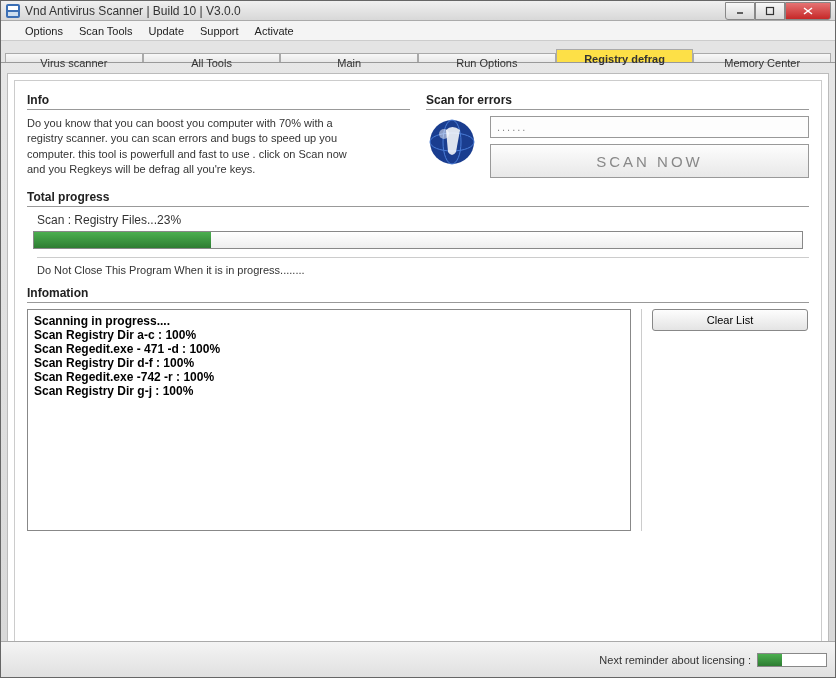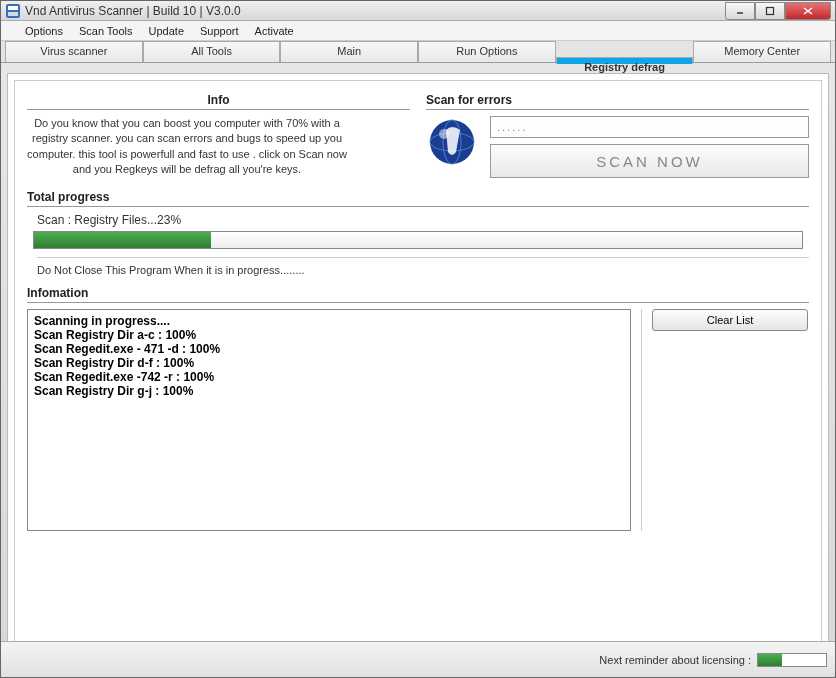--- a/index.html
+++ b/index.html
@@ -9,28 +9,28 @@
 .titlebar-icon { width: 16px; height: 16px; margin-right: 4px; }
 .titlebar-text { flex: 1; font-size: 12px; color: #333; }
 .winbtns { display: flex; gap: 0; }
 .winbtn { width: 30px; height: 18px; border: 1px solid #888; background: linear-gradient(#f8f8f8,#d8d8d8); display: flex; align-items: center; justify-content: center; font-size: 10px; }
 .winbtn.min { border-radius: 0 0 0 3px; }
 .winbtn.max { }
 .winbtn.close { background: linear-gradient(#e57373,#c62828); color: #fff; border-radius: 0 0 3px 0; width: 46px; }
 .menubar { height: 20px; background: #f4f4f4; display: flex; align-items: center; padding: 0 16px; border-bottom: 1px solid #ccc; }
 .menuitem { padding: 2px 8px; color: #222; font-size: 11px; cursor: default; }
 .tabstrip { height: 22px; display: flex; background: #e4e4e4; border-bottom: 1px solid #999; padding: 0 4px; gap: 0; }
-.tab { flex: 1; text-align: center; font-size: 11px; padding: 3px 0; background: linear-gradient(#f8f8f8,#e8e8e8); border: 1px solid #aaa; border-bottom: none; margin-top: 0; color: #333; cursor: default; }
-.tab.active { background: #0ea5e9; font-weight: bold; margin-top: 16px; }
+.tab { flex: 1; text-align: center; font-size: 11px; padding: 3px 0; background: linear-gradient(#f8f8f8,#e8e8e8); border: 1px solid #aaa; border-bottom: none; margin-top: 12px; color: #333; cursor: default; }
+.tab.active { background: #fde047; font-weight: bold; margin-top: 8px; }
 .content { position: absolute; top: 72px; left: 6px; right: 6px; bottom: 28px; background: #fff; border: 1px solid #bbb; }
 .inner { position: absolute; top: 6px; left: 6px; right: 6px; bottom: 6px; border: 1px solid #ccc; padding: 12px; }
 .toprow { display: flex; gap: 16px; margin-bottom: 12px; }
 .group { border: none; }
 .group-title { font-weight: bold; font-size: 12px; color: #222; border-bottom: 1px solid #999; padding-bottom: 2px; margin-bottom: 6px; }
-.info-group { flex: 1; text-align: center; }
+.info-group { flex: 1; }
 .info-text { font-size: 11px; color: #333; line-height: 1.4; max-width: 320px; }
 .scan-group { flex: 1; }
 .scan-row { display: flex; align-items: flex-start; gap: 12px; }
 .globe-icon { width: 52px; height: 52px; }
 .scan-col { flex: 1; display: flex; flex-direction: column; gap: 6px; }
 .scan-label-box { border: 1px solid #999; padding: 4px 6px; font-size: 11px; color: #888; background: #fdfdfd; letter-spacing: 2px; }
 .scan-button { height: 34px; border: 1px solid #999; background: linear-gradient(#fdfdfd,#e8e8e8); font-size: 15px; letter-spacing: 3px; color: #888; font-weight: 500; cursor: pointer; }
 .progress-group { margin-bottom: 10px; }
 .progress-label { font-size: 12px; color: #333; margin: 4px 0 4px 10px; }
 .progress-bar { height: 18px; border: 1px solid #888; background: linear-gradient(#fff,#eee); margin: 0 6px; position: relative; overflow: hidden; }

